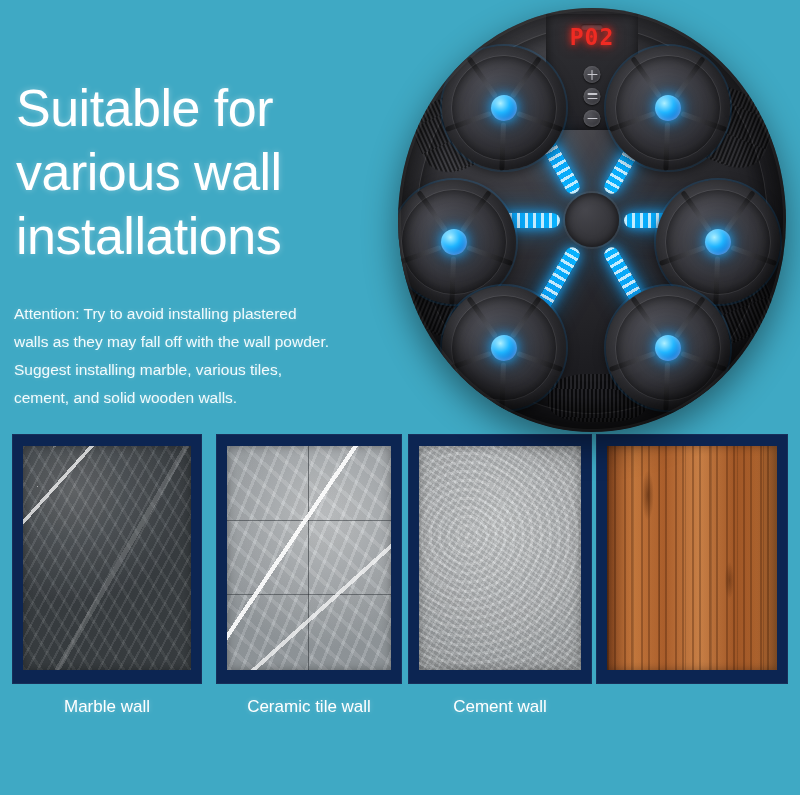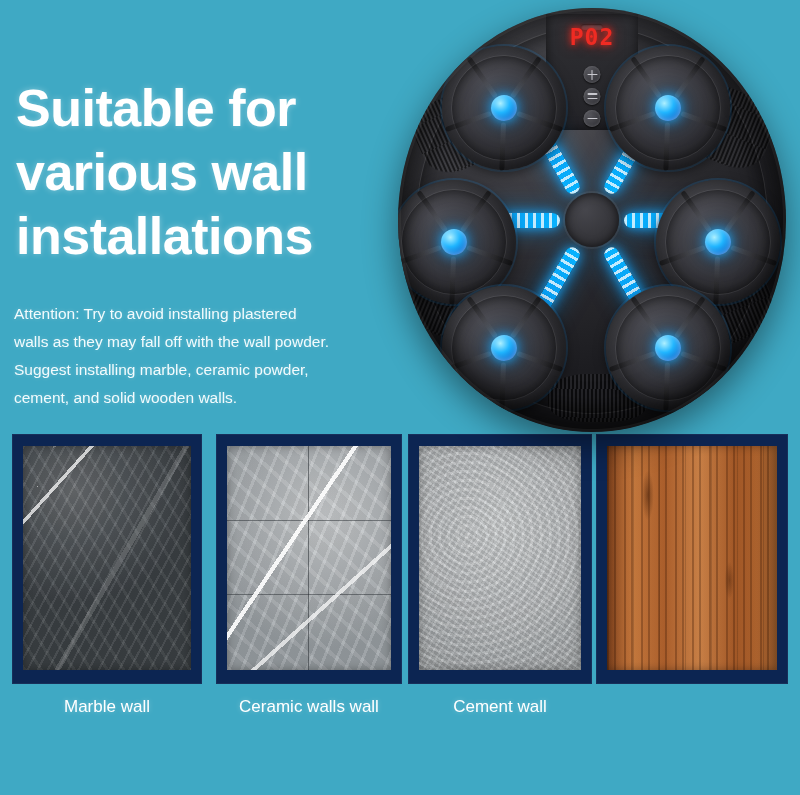--- a/index.html
+++ b/index.html
@@ -7,21 +7,21 @@
     width:800px;height:795px;overflow:hidden;
     background:#3fa9c4;
     font-family:"Liberation Sans", sans-serif;
     position:relative;
   }
   #stage{position:absolute;inset:0;width:800px;height:795px;background:#3fa9c4;overflow:hidden;}
 
   
   .headline{
     position:absolute;left:16px;top:76px;width:400px;
-    color:#ffffff;font-size:52px;line-height:64px;font-weight:700;
+    color:#ffffff;font-size:52px;line-height:64px;font-weight:400;
     letter-spacing:-0.5px;
     text-shadow:0 0 6px rgba(255,255,255,.35);
     white-space:pre-line;
     z-index:6;
   }
   .attention{
     position:absolute;left:14px;top:300px;width:400px;
     color:#f2fbfd;font-size:15.5px;line-height:28px;font-weight:400;
     text-shadow:0 0 4px rgba(255,255,255,.25);
     white-space:pre-line;
@@ -251,21 +251,21 @@
 <body>
 
 <div id="stage">
 
   <div class="headline">Suitable for
 various wall
 installations</div>
 
   <div class="attention">Attention: Try to avoid installing plastered
 walls as they may fall off with the wall powder.
-Suggest installing marble, ceramic powder,
+Suggest installing marble, various tiles,
 cement, and solid wooden walls.</div>
 
   <div class="device-wrap">
     <div class="device">
       <div class="trim-ring"></div>
 
       <div class="grille g1"></div>
       <div class="grille g2"></div>
       <div class="grille g3"></div>
       <div class="grille g4"></div>
@@ -376,16 +376,16 @@
     </div>
     <div class="panel p3">
       <div class="swatch tex-cement"></div>
     </div>
     <div class="panel p4">
       <div class="swatch tex-wood"></div>
     </div>
   </div>
 
   <div class="caption c1">Marble wall</div>
-  <div class="caption c2">Ceramic walls wall</div>
+  <div class="caption c2">Ceramic tile wall</div>
   <div class="caption c3">Cement wall</div>
 
 </div>
 
 </body></html>

